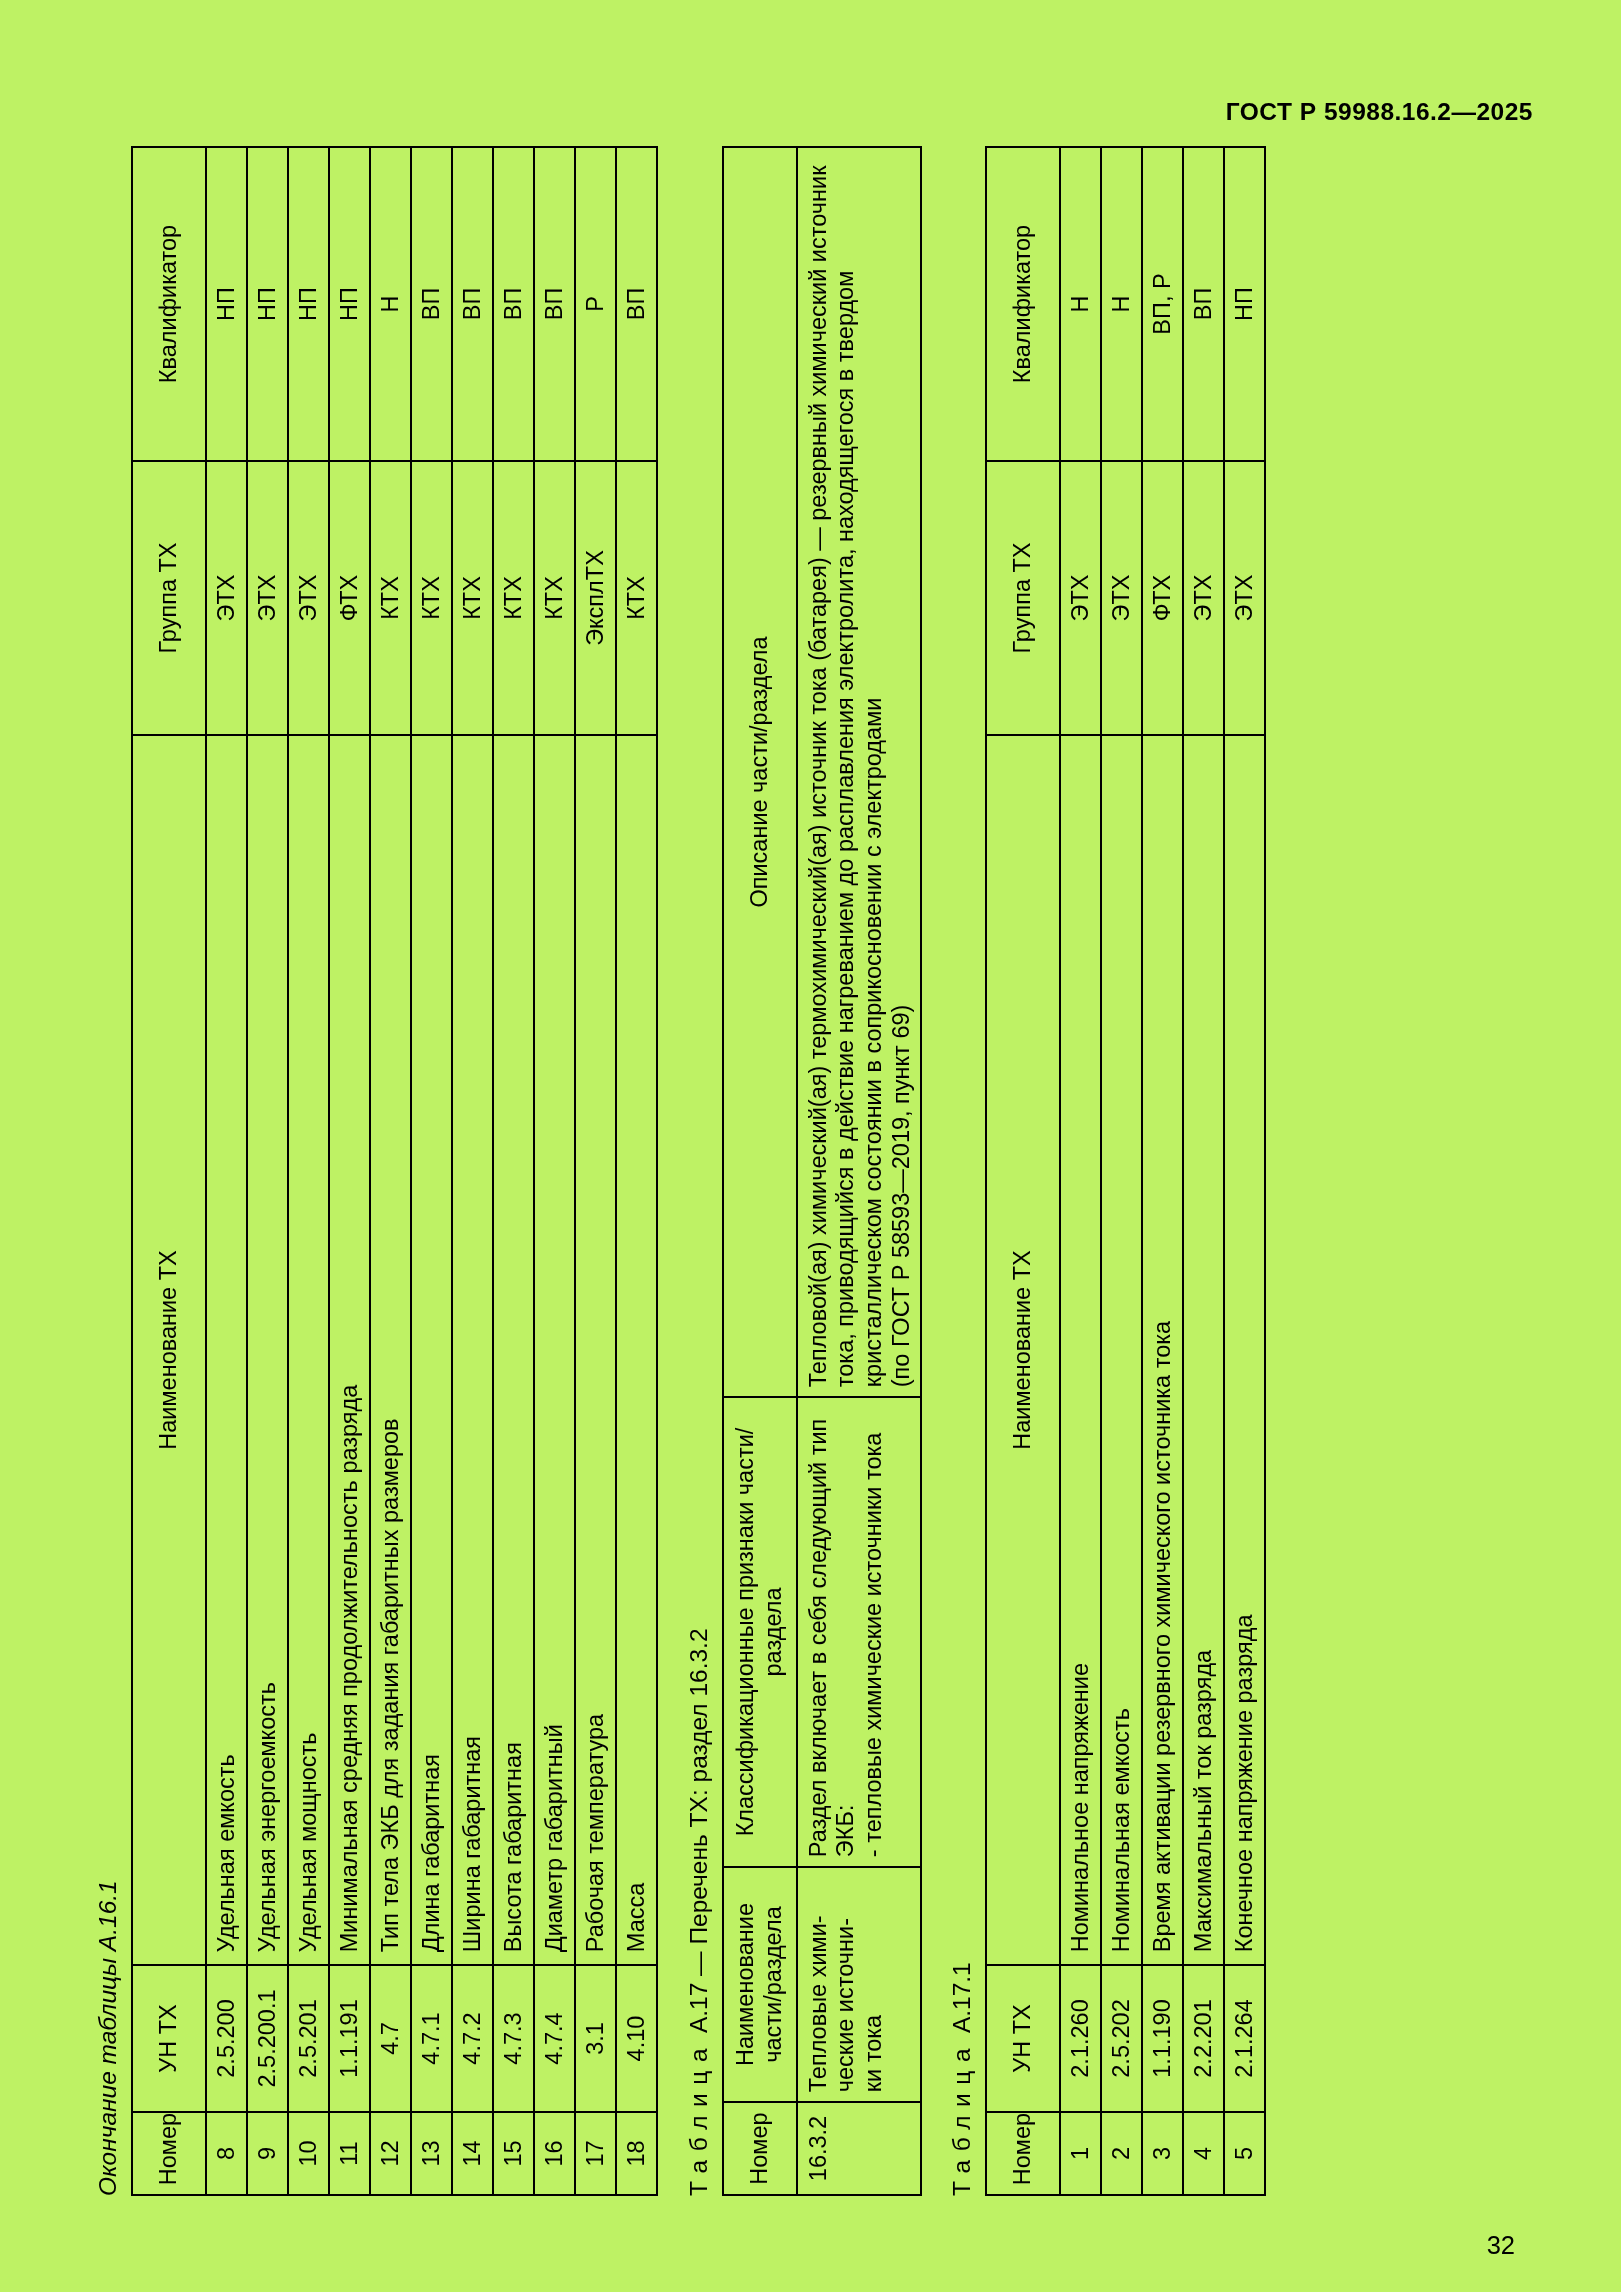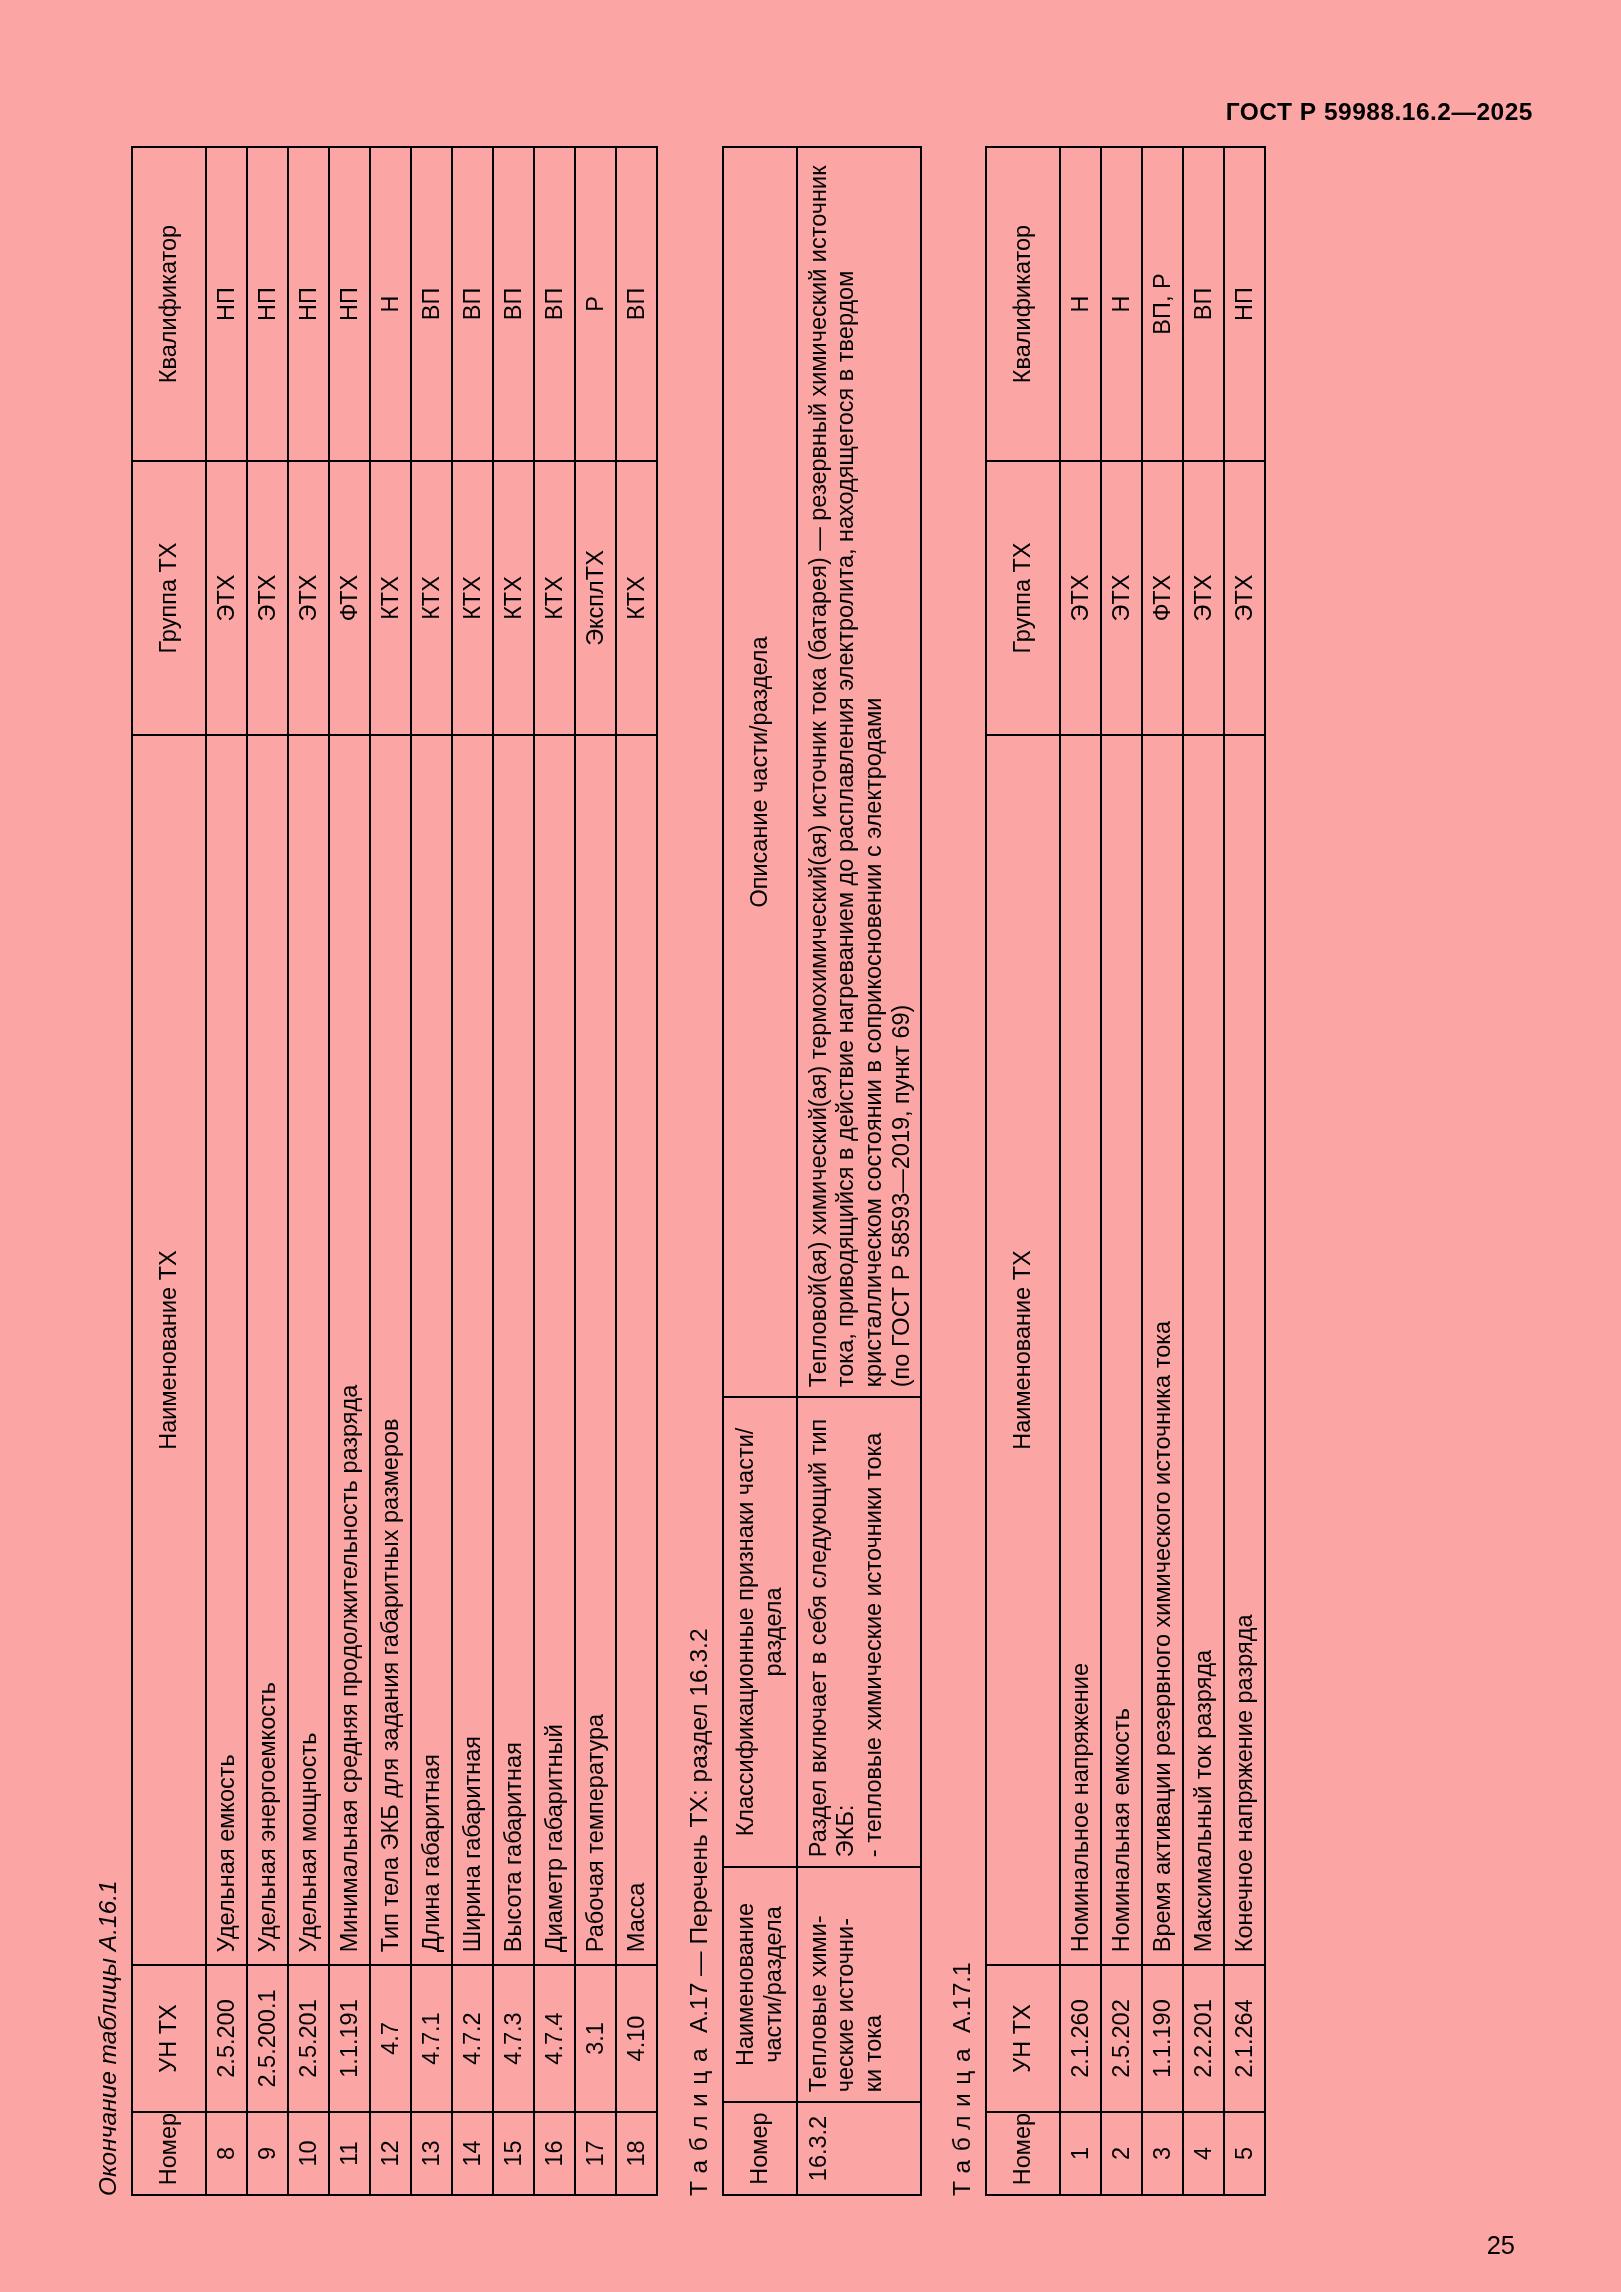--- a/index.html
+++ b/index.html
@@ -4,21 +4,21 @@
 <style>
   * { margin: 0; padding: 0; box-sizing: border-box; }
   html, body { background: #ffffff; }
   body {
     width: 1621px; height: 2293px;
     position: relative;
     overflow: hidden;
     font-family: "Liberation Sans", sans-serif;
     color: #000;
   }
-  .page { position: absolute; inset: 0; background: #fca5a5; }
+  .page { position: absolute; inset: 0; background: #bef264; }
 
   .running-header {
     position: absolute; top: 98px; right: 88px;
     font-size: 24.5px; font-weight: bold;
     letter-spacing: 0.5px;
   }
   .page-number {
     position: absolute; bottom: 33px; right: 106px;
     font-size: 25.5px;
   }
@@ -267,16 +267,16 @@
               <td class="c2">Конечное напряжение разряда</td>
               <td class="c3">ЭТХ</td>
               <td class="c4">НП</td>
             </tr>
           </tbody>
       </table>
     </div>
 
   </div>
 
-  <div class="page-number">25</div>
+  <div class="page-number">32</div>
 
 </div>
 
 
 </body></html>

